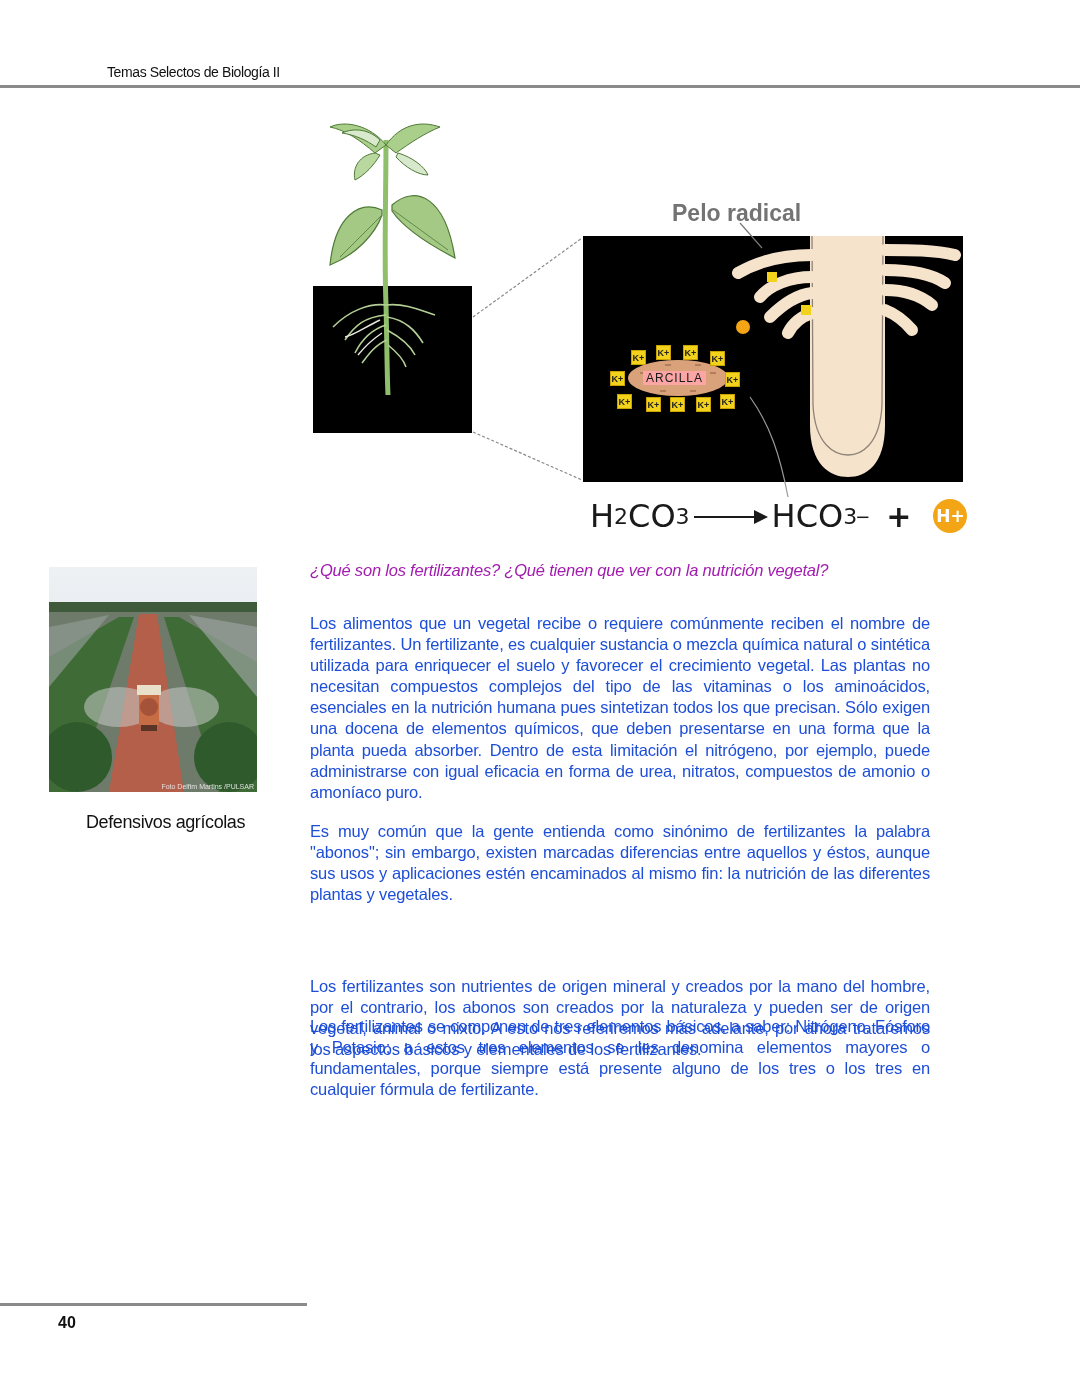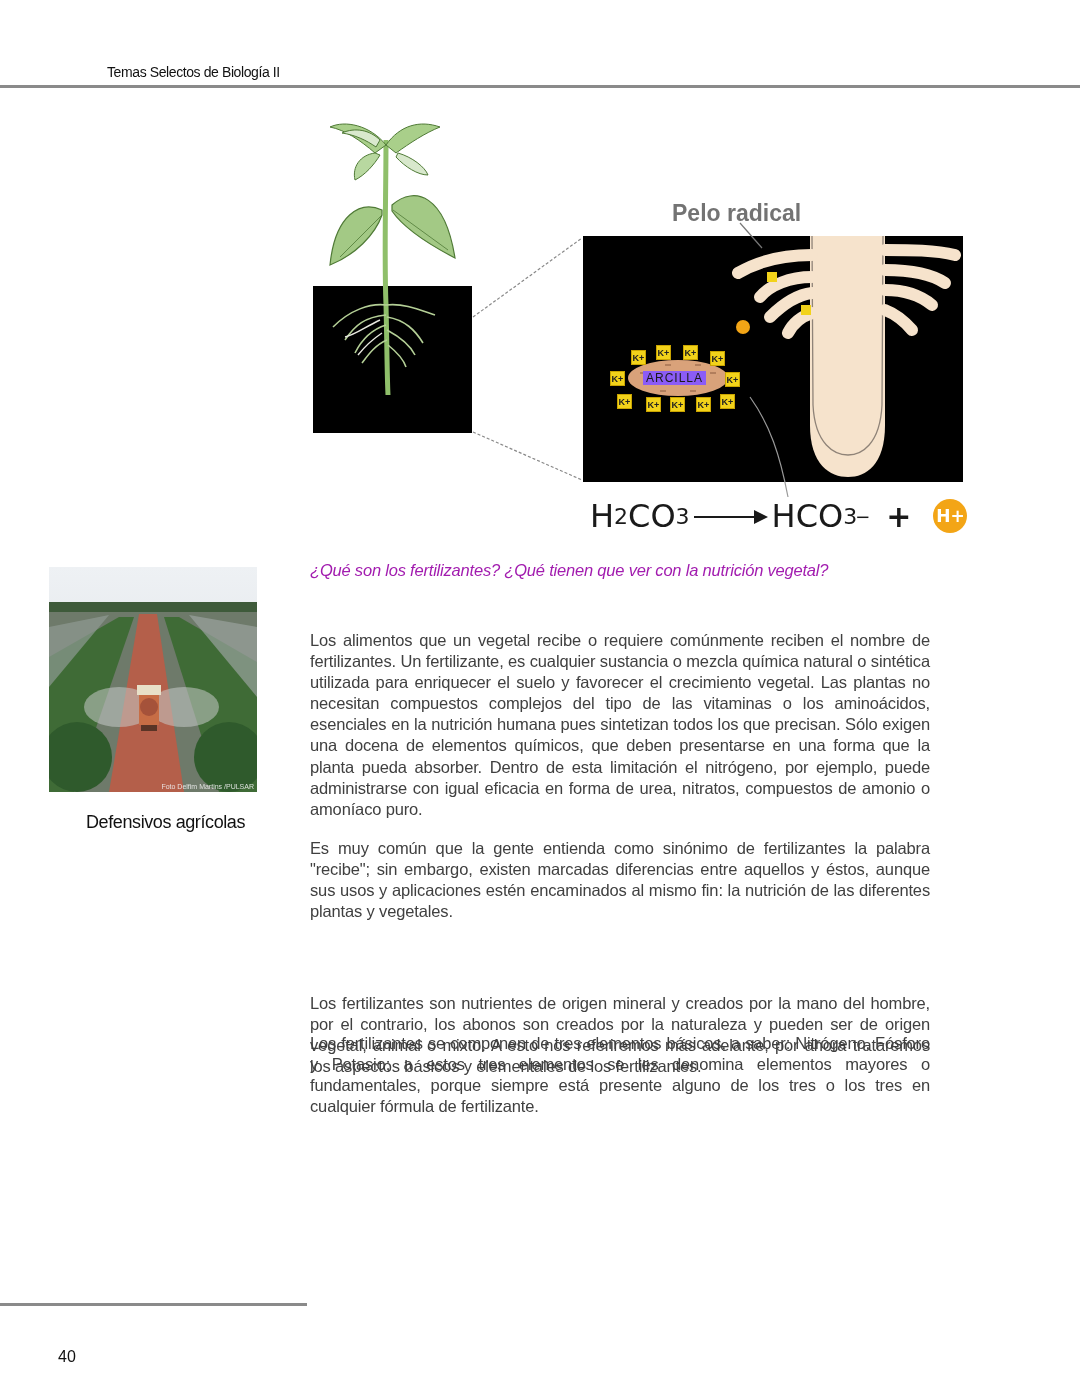--- a/index.html
+++ b/index.html
@@ -11,21 +11,21 @@
       position: absolute; left: 107px; top: 64px;
       font-size: 14px; letter-spacing: -0.4px; color: #111;
     }
     .header-rule {
       position: absolute; left: 0; top: 85px; width: 1080px; height: 3px; background: #8a8a8a;
     }
     .footer-rule {
       position: absolute; left: 0; top: 1303px; width: 307px; height: 3px; background: #8a8a8a;
     }
     .page-number {
-      position: absolute; left: 58px; top: 1348px; font-size: 16px; font-weight: normal; color: #111;
+      position: absolute; left: 58px; top: 1314px; font-size: 16px; font-weight: bold; color: #111;
     }
 
     
     .figure { position: absolute; left: 300px; top: 105px; width: 680px; height: 450px; }
     .figure svg { position: absolute; left: 0; top: 0; }
     .pelo-label {
       position: absolute; left: 372px; top: 95px; font-size: 23px; font-weight: bold;
       color: #737373; letter-spacing: 0px;
     }
     .equation {
@@ -38,21 +38,21 @@
     .eq-arrow::after {
       content: ""; position: absolute; right: -2px; top: -6px;
       border-left: 14px solid #1a1a1a; border-top: 7px solid transparent; border-bottom: 7px solid transparent;
     }
     .eq-plus { margin: 0 22px 0 16px; font-weight: bold; font-size: 30px; }
     .h-ion {
       width: 34px; height: 34px; border-radius: 50%; background: #f3a516; color: #fff;
       font-size: 17px; font-weight: bold; display: flex; align-items: center; justify-content: center;
     }
     .arcilla-label {
-      position: absolute; left: 343px; top: 266px; background: #8b5cf6; color: #1a1a1a;
+      position: absolute; left: 343px; top: 266px; background: #fca5a5; color: #1a1a1a;
       font-size: 12px; padding: 0 3px; letter-spacing: 1px; line-height: 14px;
     }
     .k-ion {
       position: absolute; width: 15px; height: 15px; background: #f2d21a; color: #222;
       font-size: 9px; font-weight: bold; display: flex; align-items: center; justify-content: center;
       border: 1px solid #c9a400; box-sizing: border-box;
     }
 
     
     .side-photo {
@@ -64,21 +64,21 @@
     .photo-caption {
       position: absolute; left: 86px; top: 812px; font-size: 18px; letter-spacing: -0.4px; color: #111;
     }
 
     
     .question {
       position: absolute; left: 310px; top: 561px; width: 620px; font-size: 16.5px;
       font-style: italic; color: #a21caf; letter-spacing: -0.2px;
     }
     .body-col { position: absolute; left: 310px; width: 620px; font-size: 16.5px; line-height: 21.1px;
-      text-align: justify; color: #404040; letter-spacing: -0.15px; margin-top: 17px; }
+      text-align: justify; color: #1d4ed8; letter-spacing: -0.15px; }
     .body-col p { margin: 0; }
     #p1 { top: 613px; }
     #p2 { top: 821px; }
     #p3 { top: 976px; }
     #p4 { top: 1016px; }
   </style>
 </head>
 <body>
 
 <div class="running-header">Temas Selectos de Biología II</div>
@@ -213,21 +213,21 @@
   <div class="photo-credit">Foto Delfim Martins /PULSAR</div>
 </div>
 <div class="photo-caption">Defensivos agrícolas</div>
 
 <div class="question">¿Qué son los fertilizantes? ¿Qué tienen que ver con la nutrición vegetal?</div>
 
 <div class="body-col" id="p1">
     <p>Los alimentos que un vegetal recibe o requiere comúnmente reciben el nombre de fertilizantes. Un fertilizante, es cualquier sustancia o mezcla química natural o sintética utilizada para enriquecer el suelo y favorecer el crecimiento vegetal. Las plantas no necesitan compuestos complejos del tipo de las vitaminas o los aminoácidos, esenciales en la nutrición humana pues sintetizan todos los que precisan. Sólo exigen una docena de elementos químicos, que deben presentarse en una forma que la planta pueda absorber. Dentro de esta limitación el nitrógeno, por ejemplo, puede administrarse con igual eficacia en forma de urea, nitratos, compuestos de amonio o amoníaco puro.</p>
   </div>
 <div class="body-col" id="p2">
-    <p>Es muy común que la gente entienda como sinónimo de fertilizantes la palabra "recibe"; sin embargo, existen marcadas diferencias entre aquellos y éstos, aunque sus usos y aplicaciones estén encaminados al mismo fin: la nutrición de las diferentes plantas y vegetales.</p>
+    <p>Es muy común que la gente entienda como sinónimo de fertilizantes la palabra "abonos"; sin embargo, existen marcadas diferencias entre aquellos y éstos, aunque sus usos y aplicaciones estén encaminados al mismo fin: la nutrición de las diferentes plantas y vegetales.</p>
   </div>
 <div class="body-col" id="p3">
     <p>Los fertilizantes son nutrientes de origen mineral y creados por la mano del hombre, por el contrario, los abonos son creados por la naturaleza y pueden ser de origen vegetal, animal o mixto. A esto nos referiremos más adelante, por ahora trataremos los aspectos básicos y elementales de los fertilizantes.</p>
   </div>
 <div class="body-col" id="p4">
     <p>Los fertilizantes se componen de tres elementos básicos, a saber: Nitrógeno, Fósforo y Potasio; a estos tres elementos se les denomina elementos mayores o fundamentales, porque siempre está presente alguno de los tres o los tres en cualquier fórmula de fertilizante.</p>
   </div>
 
 <div class="footer-rule"></div>
 <div class="page-number">40</div>

